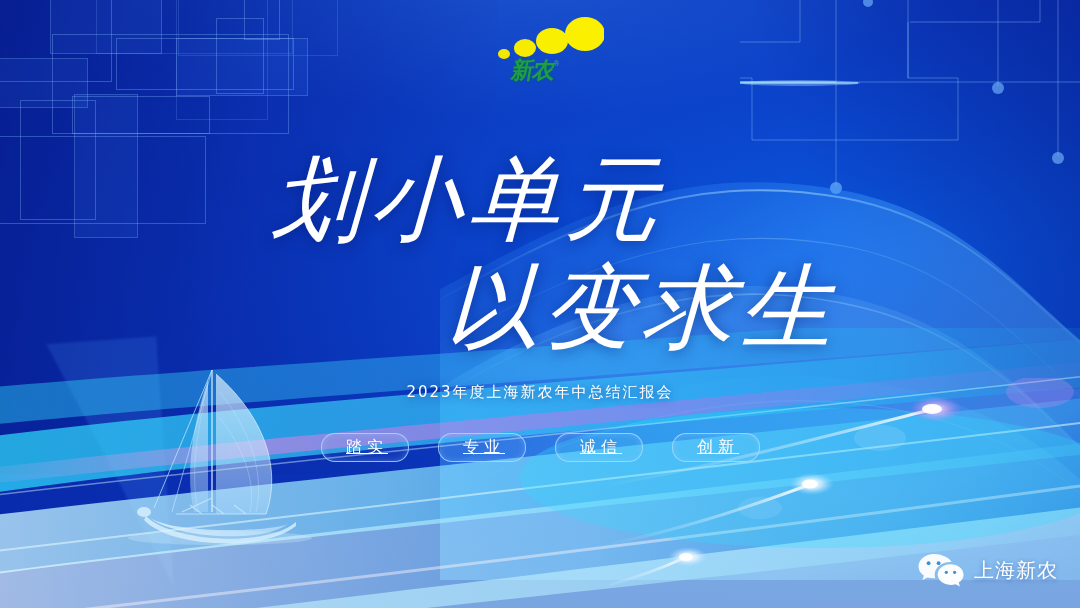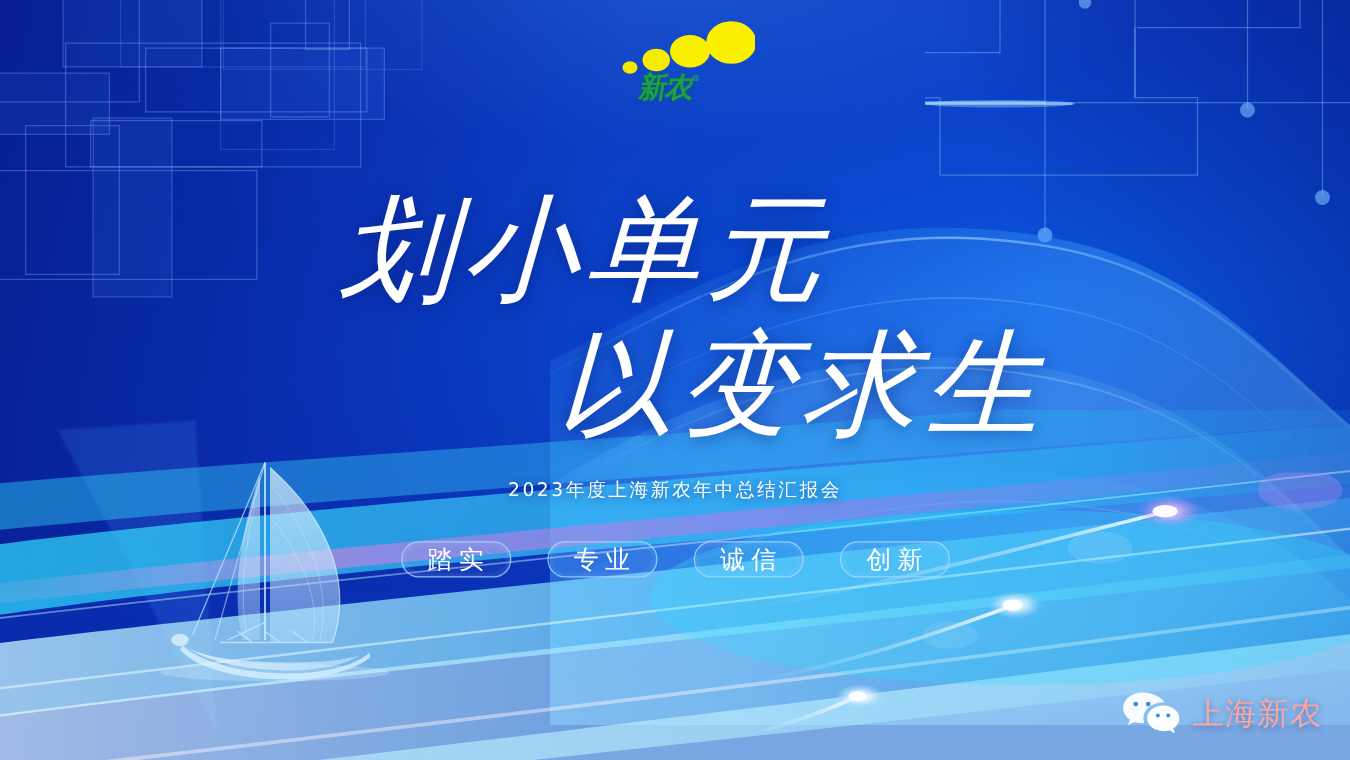--- a/index.html
+++ b/index.html
@@ -114,33 +114,34 @@
   .tags{
     position:absolute;left:0;top:433px;width:1080px;
     display:flex;justify-content:center;align-items:center;gap:29px;
   }
   .tag{
     width:86px;height:27px;
     border:1px solid rgba(170,215,255,.85);
     border-radius:14px;
     display:flex;align-items:center;justify-content:center;
     color:#ffffff;
-    font-size:20px;letter-spacing:5px;text-indent:5px;
+    font-size:16px;letter-spacing:5px;text-indent:5px;
     font-family:"DejaVu Sans","Liberation Sans",sans-serif;
     background:rgba(255,255,255,.04);
     box-shadow:0 0 6px rgba(150,205,255,.30) inset;
+    text-decoration:underline;
   }
 
   
   .wm{
     position:absolute;right:22px;bottom:18px;
     display:flex;align-items:center;gap:9px;
   }
   .wm-text{
-    color:#fca5a5;font-size:25px;letter-spacing:1px;
+    color:#ffffff;font-size:20px;letter-spacing:1px;
     font-family:"DejaVu Sans","Liberation Sans",sans-serif;
     text-shadow:0 1px 5px rgba(0,40,120,.45);
   }
 </style>
 </head>
 <body>
 
 <div id="poster">
 
   <div class="bg-base"></div>

